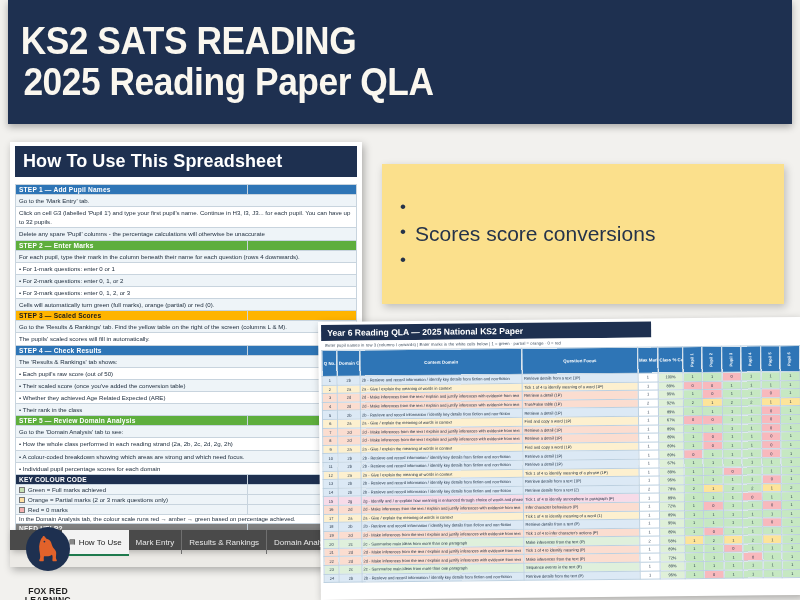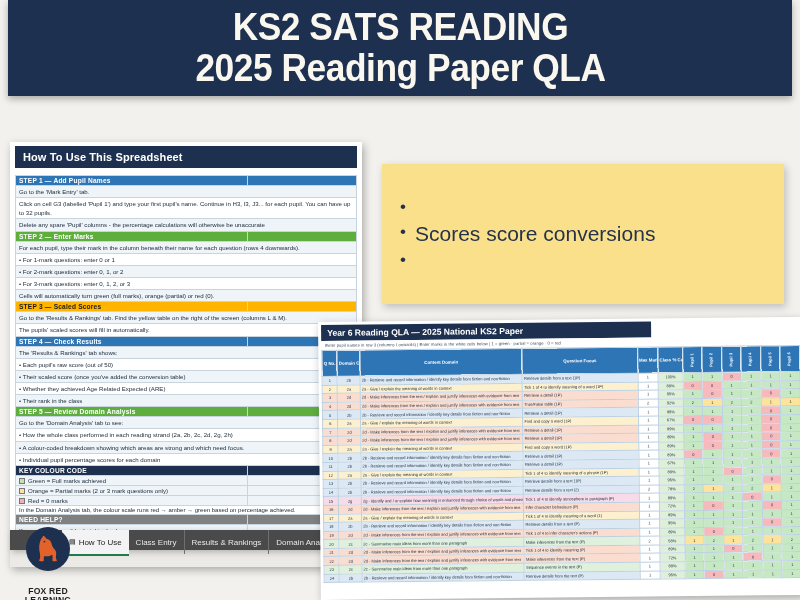--- a/index.html
+++ b/index.html
@@ -6,24 +6,24 @@
   body {
     width: 800px; height: 600px;
     font-family: "Liberation Sans", sans-serif;
     background: #f2f1ee;
     overflow: hidden;
     position: relative;
   }
 
   
   #header-banner {
-    position: absolute; left: 8px; top: 0; width: 784px; height: 96px;
+    position: absolute; left: 8px; top: 0; width: 784px; height: 124px;
     background: #1e3050;
     display: flex; flex-direction: column;
-    align-items: center; justify-content: center;
+    align-items: flex-start; justify-content: center;
     box-shadow: 0 3px 7px rgba(0,0,0,.30);
   }
   .banner-line {
     color: #faf7ef;
     font-weight: bold;
     letter-spacing: -0.5px;
     line-height: 1.08;
     text-align: center;
     font-stretch: condensed;
     transform: scaleX(.93);
@@ -35,21 +35,21 @@
   #howto-panel {
     position: absolute; left: 10px; top: 142px;
     width: 352px; height: 425px;
     background: #ffffff;
     box-shadow: 2px 3px 8px rgba(0,0,0,.30);
     overflow: hidden;
     padding: 4px 5px 0 5px;
   }
   #howto-title {
     background: #1e3050; color: #ffffff;
-    font-size: 11px; font-weight: bold;
+    font-size: 18px; font-weight: bold;
     padding: 5px 8px; letter-spacing: .1px;
   }
   .spacer-row { height: 7px; }
   table.howto { width: 100%; border-collapse: collapse; table-layout: fixed; }
   table.howto td { border: 1px solid #c8d4de; padding: 1px 3px; }
   .col-a { width: 68%; }
   .col-b { width: 32%; }
   .step-head td {
     color: #ffffff; font-weight: bold; font-size: 6.6px;
     letter-spacing: .2px; padding: 2px 3px; border-color: transparent;
@@ -319,21 +319,21 @@
   </table>
 </div>
 
 <div id="tabs-underfill"></div>
 <div id="sheet-tabs">
     <div class="sheet-tab active">
       <span class="tab-icon">▤</span>
       <span>How To Use</span>
     </div>
     <div class="sheet-tab">
-      <span>Class Entry</span>
+      <span>Mark Entry</span>
     </div>
     <div class="sheet-tab">
       <span>Results &amp; Rankings</span>
     </div>
     <div class="sheet-tab">
       <span>Domain Analysis</span>
     </div>
   </div>
 
 <div id="logo-block">

